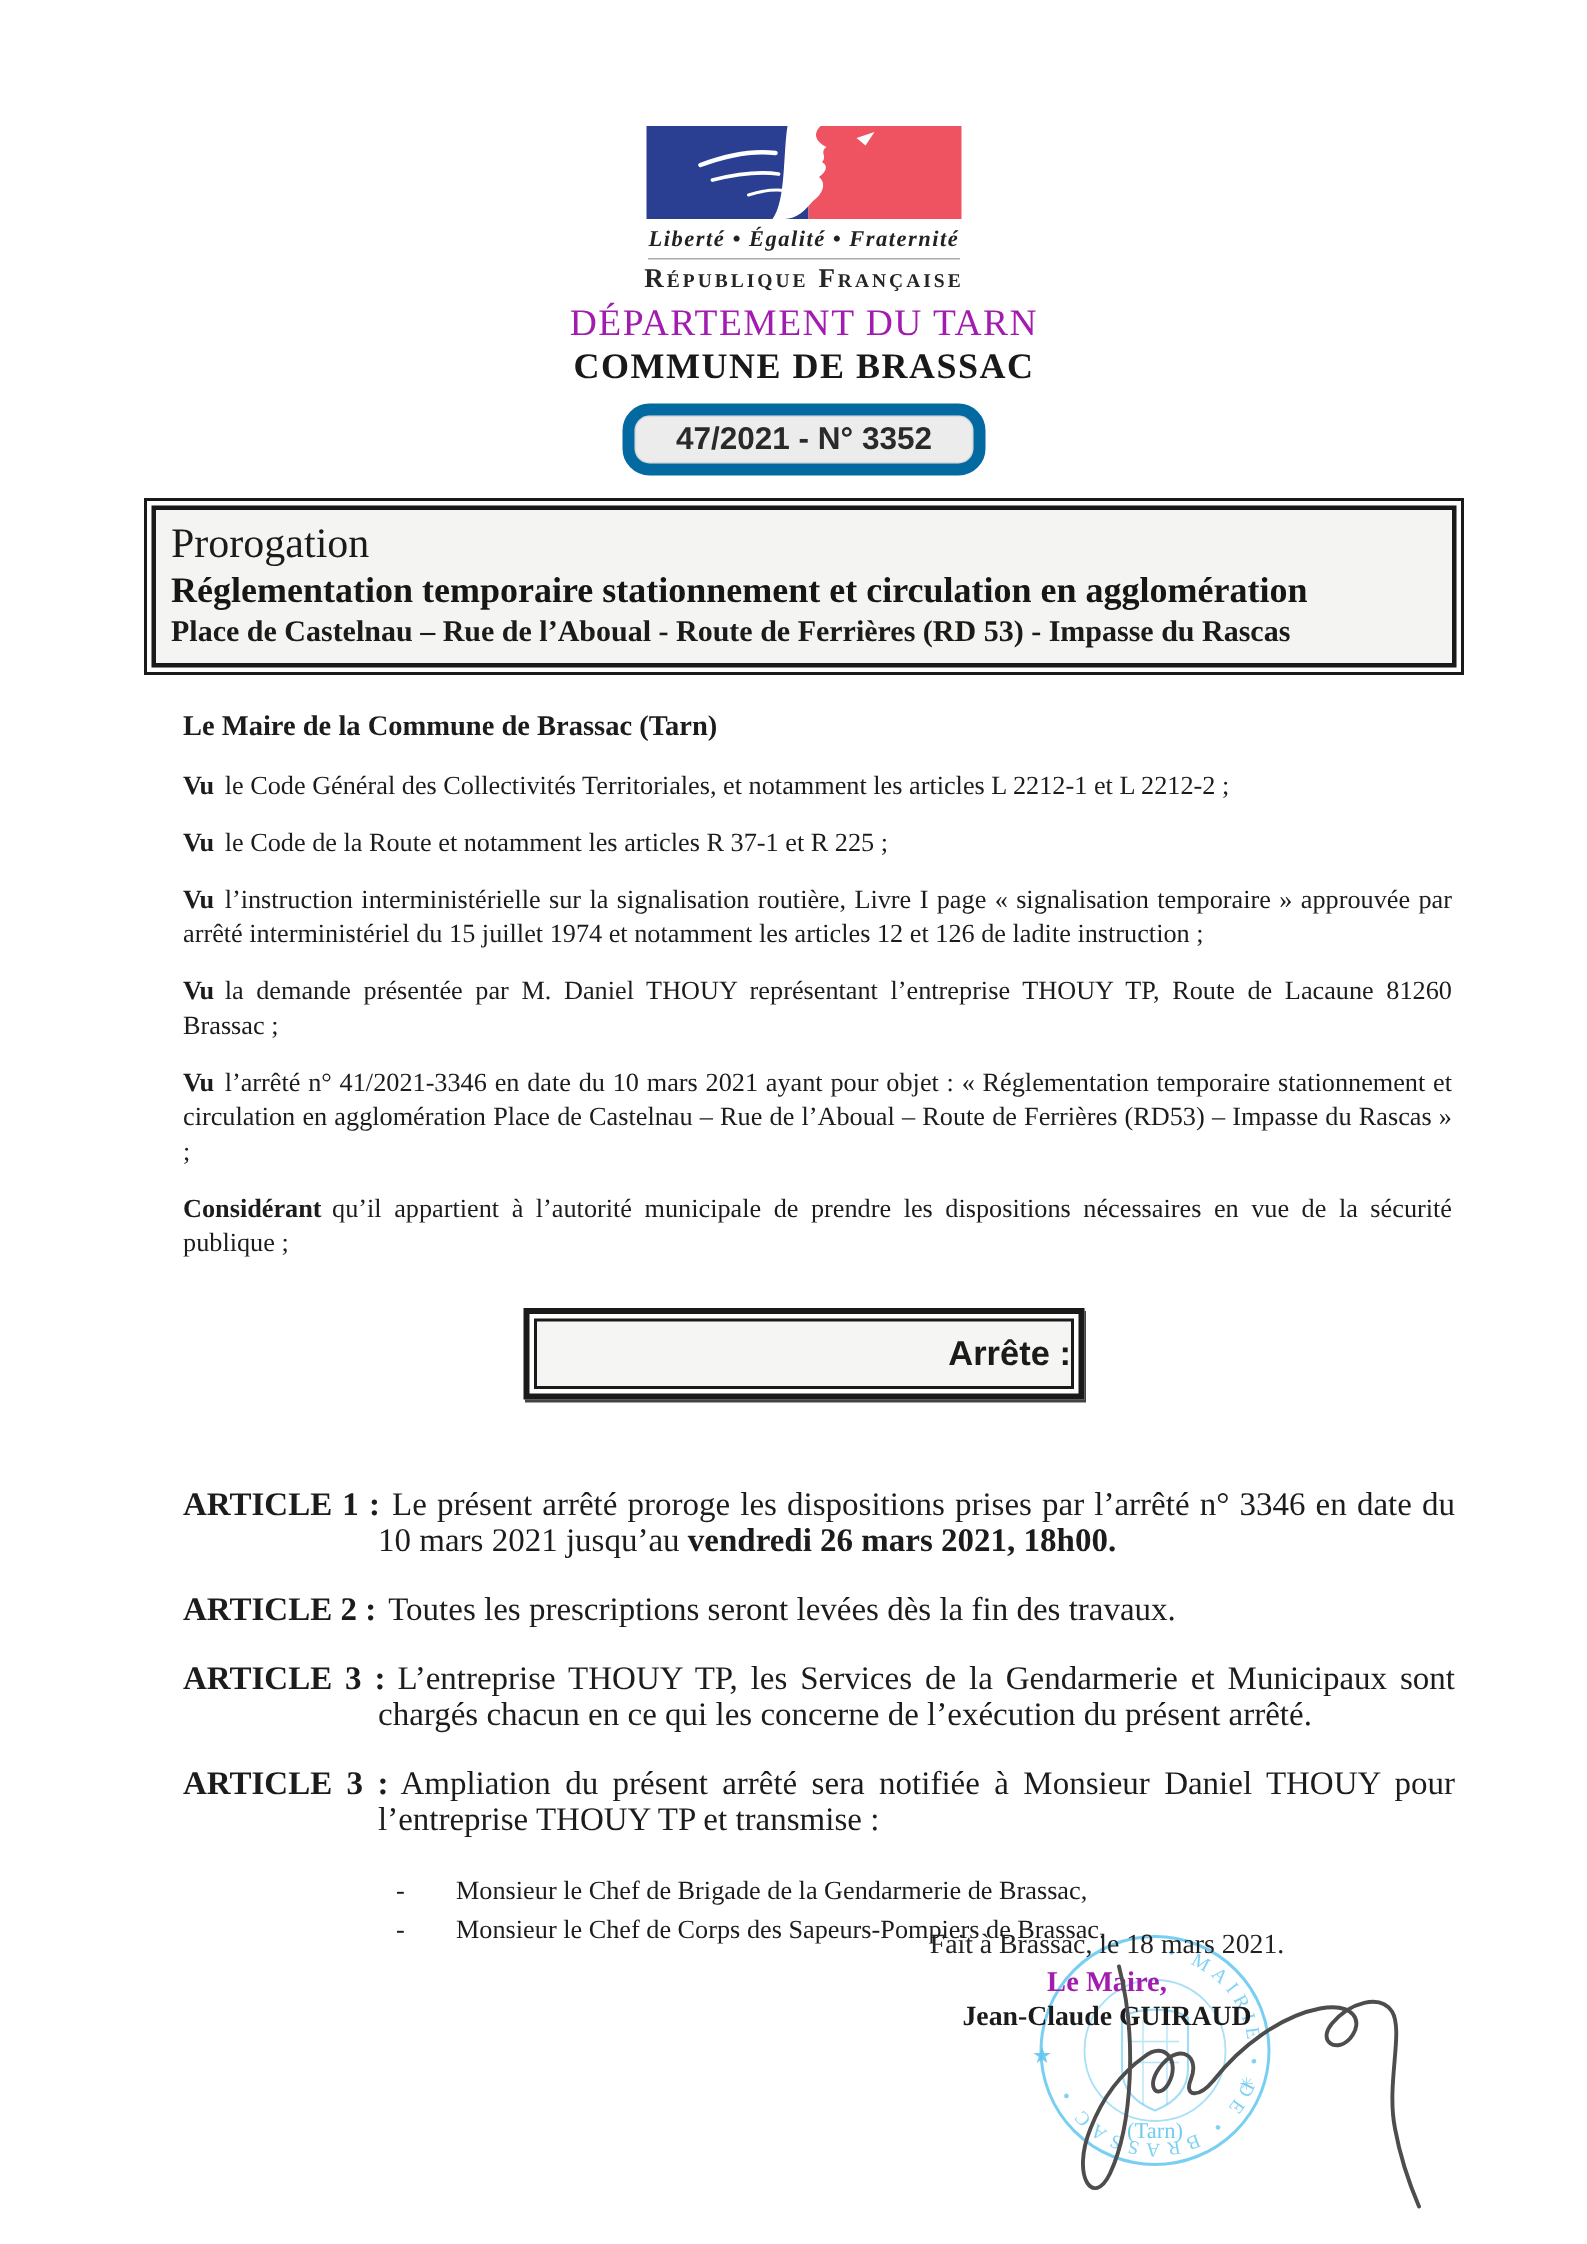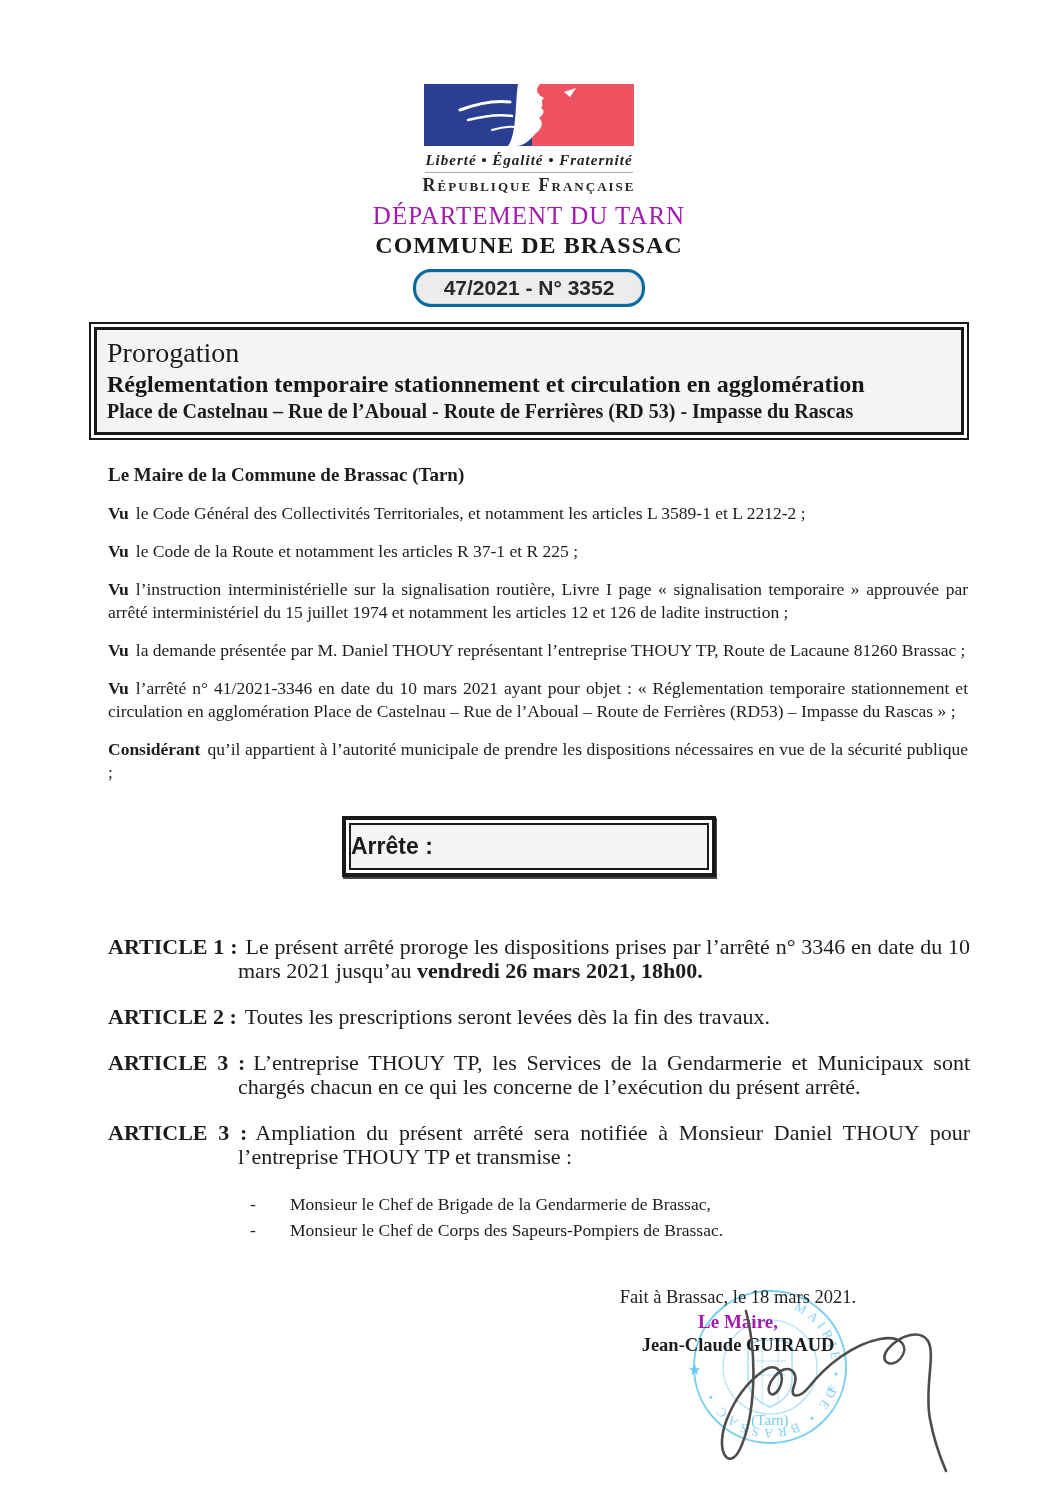--- a/index.html
+++ b/index.html
@@ -2,21 +2,21 @@
 <html lang="fr"><head>
 <meta charset="utf-8">
 <style>
   * { margin:0; padding:0; box-sizing:border-box; }
   html,body { background:#ffffff; }
   body {
     width:1058px; height:1496px; overflow:hidden; position:relative;
     font-family:"Liberation Serif", serif; color:#1c1c1c;
     -webkit-font-smoothing:antialiased;
   }
-  .page { width:1058px; height:1376px; position:relative; }
+  .page { width:1058px; height:1376px; position:relative;padding-left:14px; }
 
   
   .header { padding-top:84px; text-align:center; }
   .logo-wrap { display:inline-block; text-align:center; }
   .marianne { display:block; margin:0 auto; }
   .motto {
     margin-top:6px; font-size:15px; font-weight:bold; font-style:italic;
     letter-spacing:1px; color:#222;
     border-bottom:1px solid #aaa; padding-bottom:3px; display:inline-block;
   }
@@ -24,21 +24,21 @@
     margin-top:2px; font-size:18px; font-weight:bold; font-variant:small-caps;
     letter-spacing:2px; color:#262626;
   }
   .department { margin-top:6px; font-size:25px; letter-spacing:1px; color:#a21caf; }
   .commune   { margin-top:2px; font-size:24px; font-weight:bold; letter-spacing:1px; color:#191919; }
 
   .ref-badge {
     display:inline-block; margin-top:10px;
     font-family:"Liberation Sans", sans-serif; font-size:21px; font-weight:bold;
     color:#2a2a2a; background:#ececec;
-    border:3px solid #0369a1; border-radius:18px;
+    border:8px solid #0369a1; border-radius:18px;
     padding:4px 28px; box-shadow:0 0 0 1px #d8d8d8 inset;
   }
 
   
   .title-box {
     margin:15px auto 0 auto; width:880px;
     border:2px solid #1a1a1a; padding:3px; background:#fff;
   }
   .title-box-inner {
     border:3px solid #1a1a1a; background:#f4f4f2;
@@ -59,21 +59,21 @@
   
   .decree-wrap { text-align:center; margin-top:32px; }
   .decree-box {
     display:inline-block; width:374px;
     border:4px solid #1a1a1a; padding:3px; background:#fff;
     box-shadow:1px 2px 0 #444;
   }
   .decree-box-inner {
     border:2px solid #1a1a1a; background:#f5f5f3; padding:8px 0;
     font-family:"Liberation Sans", sans-serif; font-size:23px; font-weight:bold;
-    color:#1b1b1b; text-align:left;
+    color:#1b1b1b; text-align:right;
   }
 
   
   .articles { padding:58px 88px 0 108px; }
   .article {
     font-size:22px; line-height:24px; text-align:justify;
     padding-left:130px; text-indent:-130px; margin-bottom:22px;
   }
   .article-label { font-weight:bold; margin-right:8px; }
   .recipients { margin-top:4px; padding-left:142px; }
@@ -124,21 +124,21 @@
     <div class="title-box-inner">
       <div class="title-line1">Prorogation</div>
       <div class="title-line2">Réglementation temporaire stationnement et circulation en agglomération</div>
       <div class="title-line3">Place de Castelnau – Rue de l’Aboual - Route de Ferrières (RD 53) - Impasse du Rascas</div>
     </div>
   </div>
 
   <div class="doc-body">
     <div class="mayor-heading">Le Maire de la Commune de Brassac (Tarn)</div>
 
-    <p class="clause"><span class="clause-label">Vu</span><span>le Code Général des Collectivités Territoriales, et notamment les articles L 3589-1 et L 2212-2 ;</span></p>
+    <p class="clause"><span class="clause-label">Vu</span><span>le Code Général des Collectivités Territoriales, et notamment les articles L 2212-1 et L 2212-2 ;</span></p>
 
     <p class="clause"><span class="clause-label">Vu</span><span>le Code de la Route et notamment les articles R 37-1 et R 225 ;</span></p>
 
     <p class="clause"><span class="clause-label">Vu</span><span>l’instruction interministérielle sur la signalisation routière, Livre I page « signalisation temporaire » approuvée par arrêté interministériel du 15 juillet 1974 et notamment les articles 12 et 126 de ladite instruction ;</span></p>
 
     <p class="clause"><span class="clause-label">Vu</span><span>la demande présentée par M. Daniel THOUY représentant l’entreprise THOUY TP, Route de Lacaune 81260 Brassac ;</span></p>
 
     <p class="clause"><span class="clause-label">Vu</span><span>l’arrêté n° 41/2021-3346 en date du 10 mars 2021 ayant pour objet : « Réglementation temporaire stationnement et circulation en agglomération Place de Castelnau – Rue de l’Aboual – Route de Ferrières (RD53) – Impasse du Rascas » ;</span></p>
 
     <p class="clause"><span class="clause-label">Considérant</span><span>qu’il appartient à l’autorité municipale de prendre les dispositions nécessaires en vue de la sécurité publique ;</span></p>

